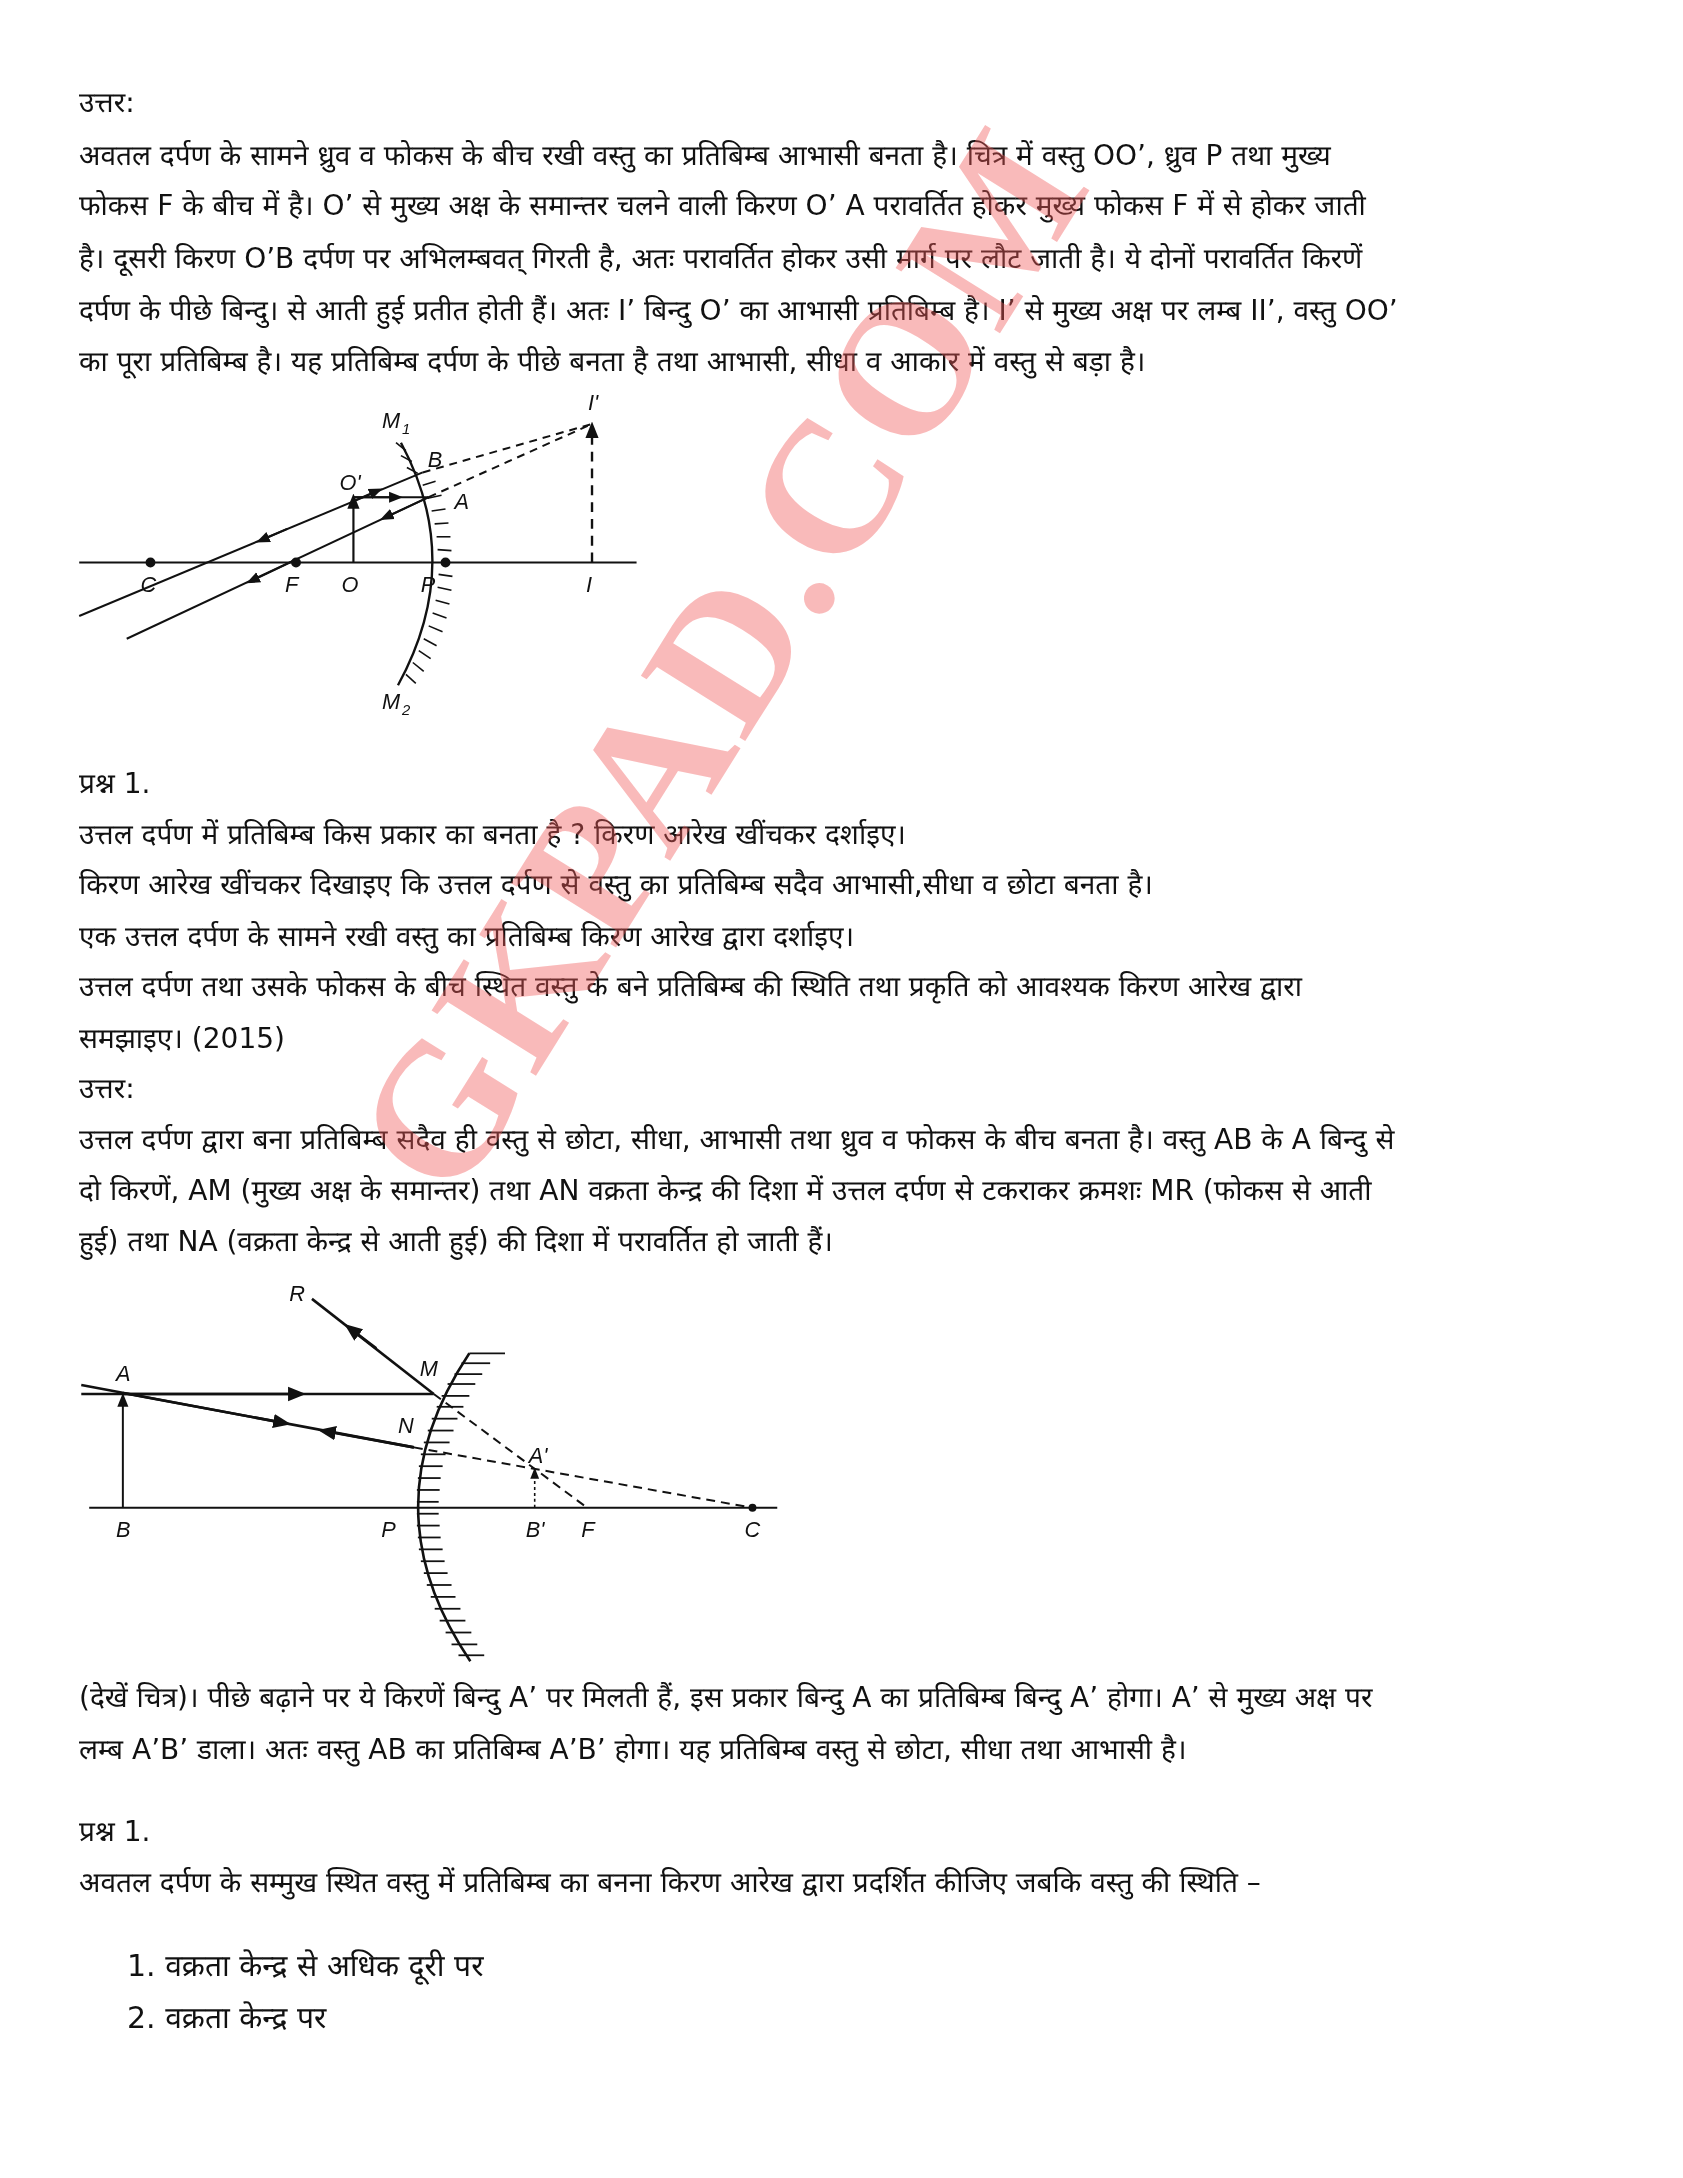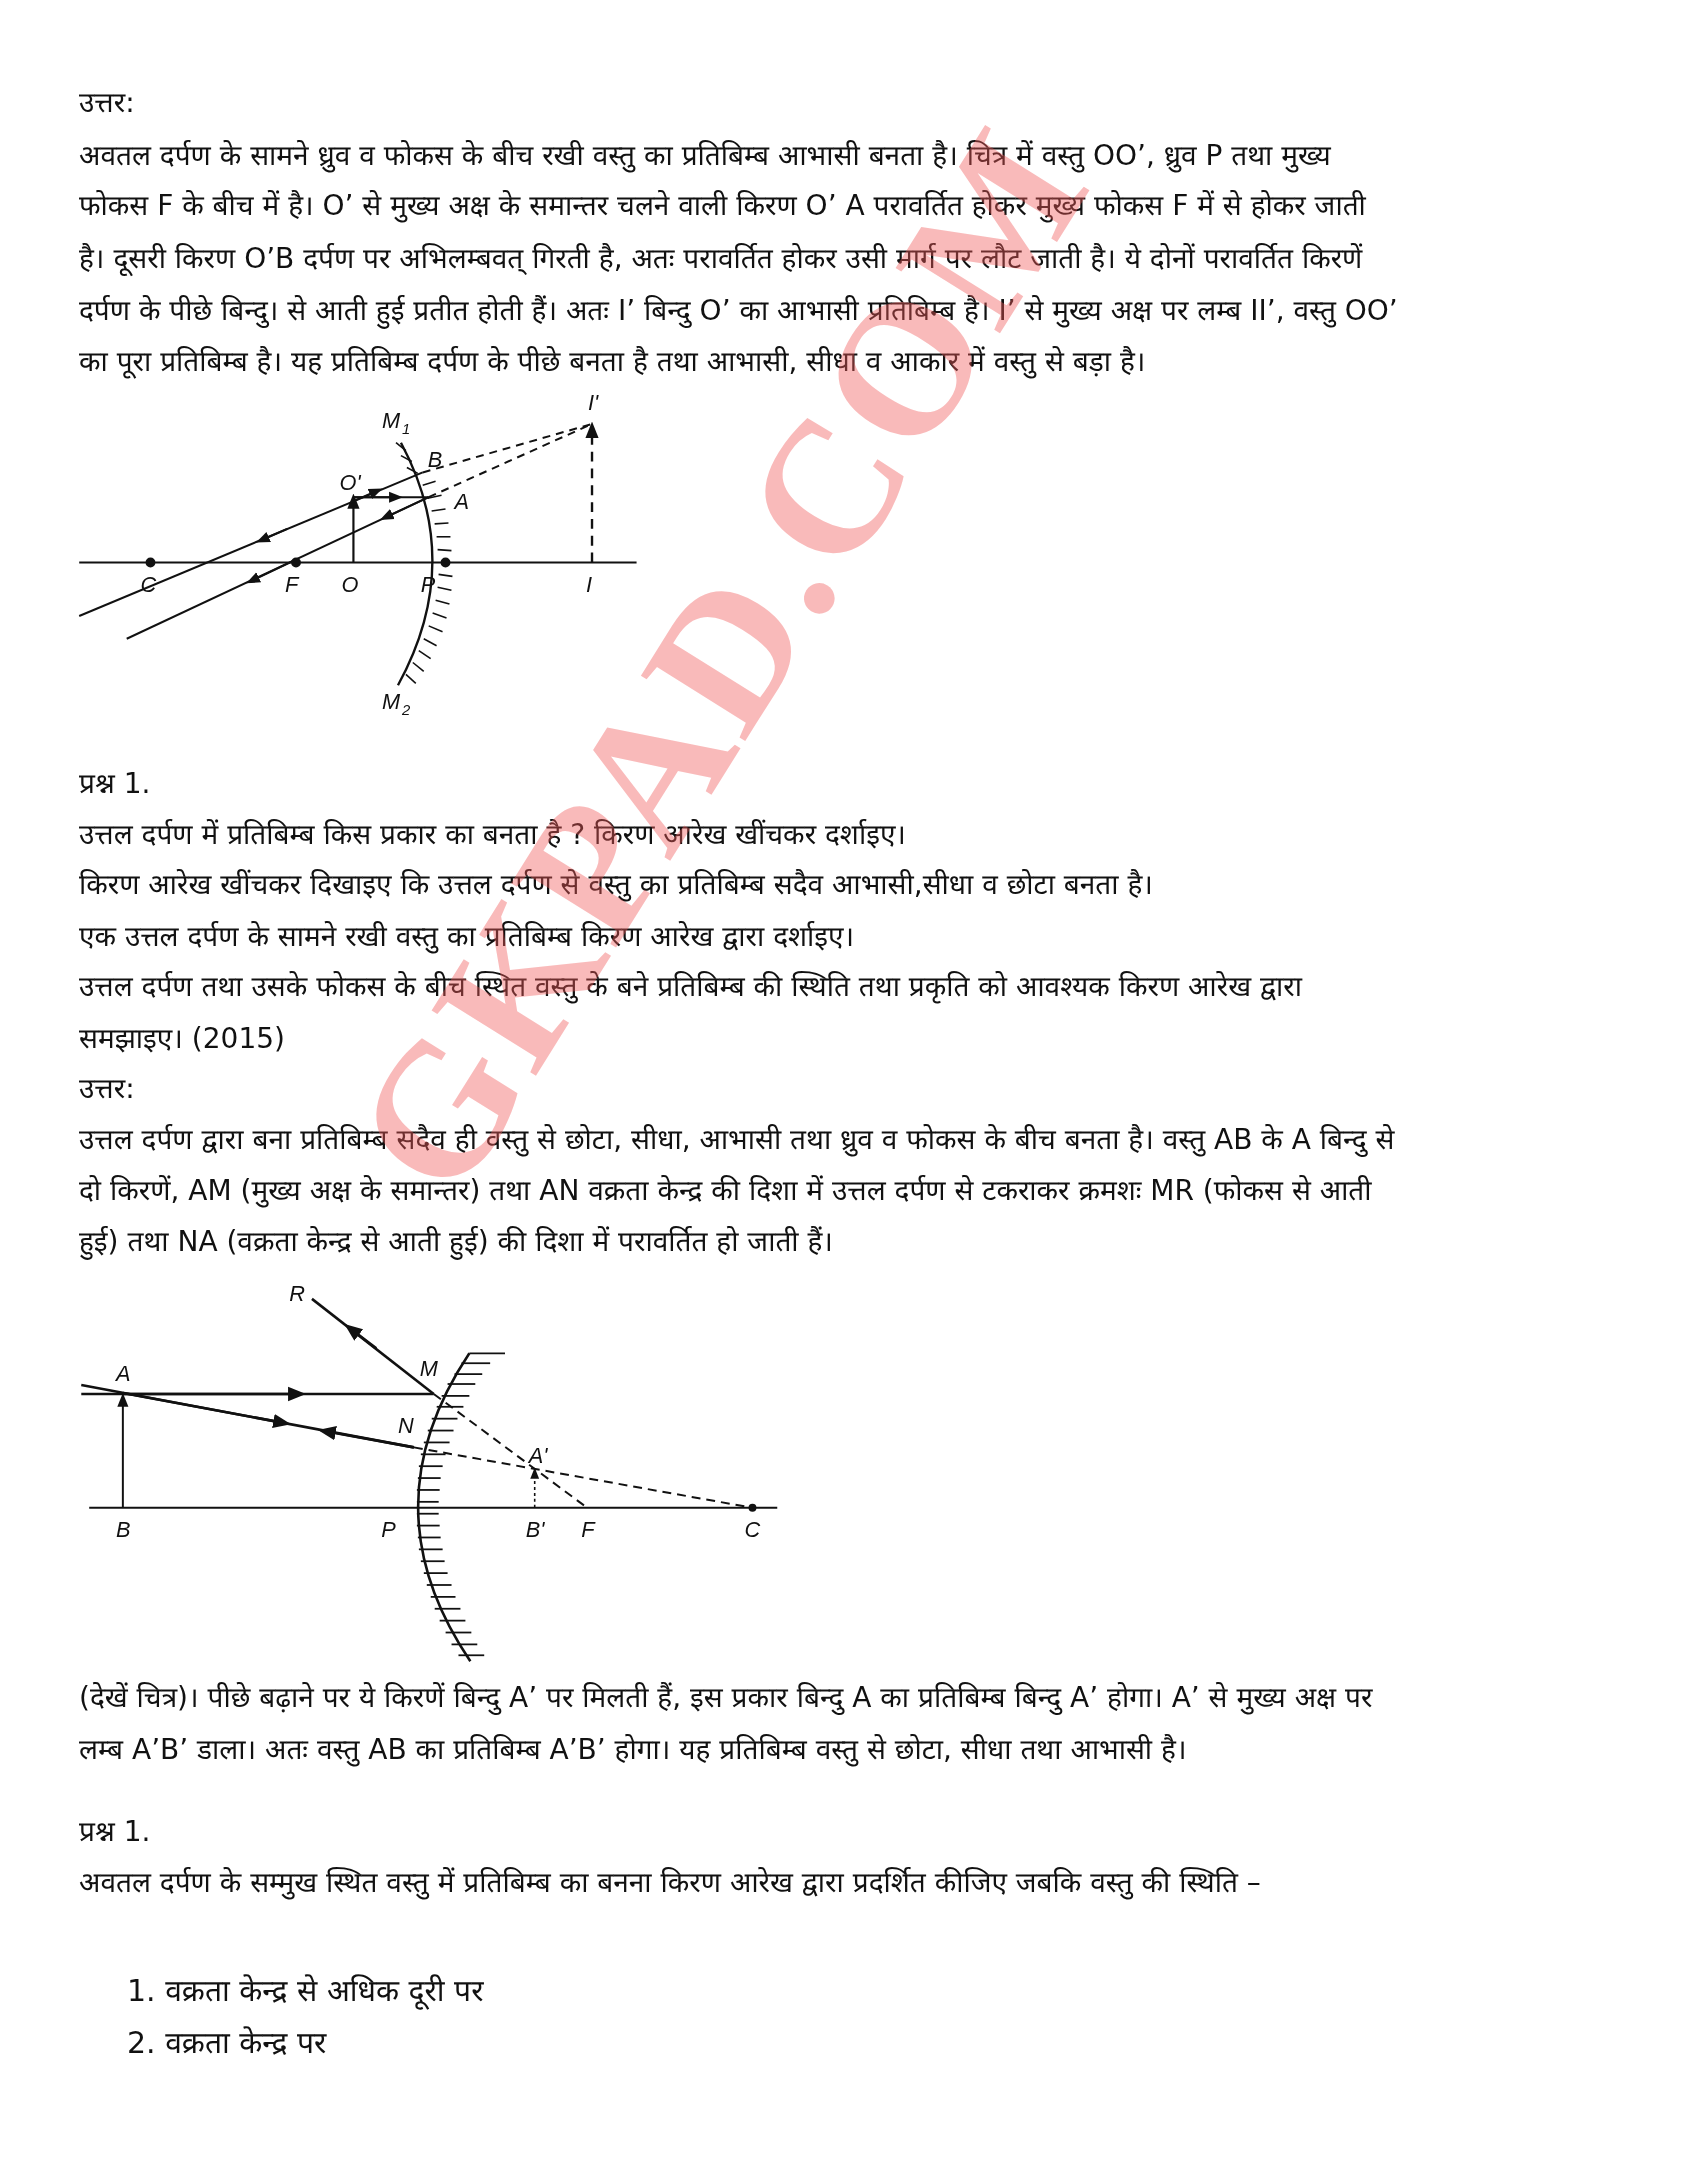--- a/index.html
+++ b/index.html
@@ -1,19 +1,19 @@
 <!DOCTYPE html>
 <html><head>
 <meta charset="utf-8">
 <style>
   html, body { margin:0; padding:0; background:#ffffff; }
   body { width:1683px; height:2178px; position:relative; overflow:hidden;
          font-family:"DejaVu Sans", "Liberation Sans", sans-serif; color:#111; }
   .line { position:absolute; left:79px; font-size:28px; line-height:40px; white-space:nowrap; }
-  .list-item { position:absolute; left:127px; font-size:30px; line-height:40px; white-space:nowrap;margin-top:25px; }
+  .list-item { position:absolute; left:127px; font-size:30px; line-height:40px; white-space:nowrap; }
   .diagram { position:absolute; }
   .diagram text { font-family:"Liberation Sans", sans-serif; font-style:italic; font-size:22px; fill:#111; }
   .watermark { position:absolute; left:168px; top:644px; width:990px; text-align:center;
                font-family:"Liberation Serif", serif; font-weight:bold; font-size:188px;
                color:rgba(240,90,90,0.42); transform:rotate(-58deg); transform-origin:center center;
                pointer-events:none; letter-spacing:4px; }
 </style>
 </head>
 <body>
 

